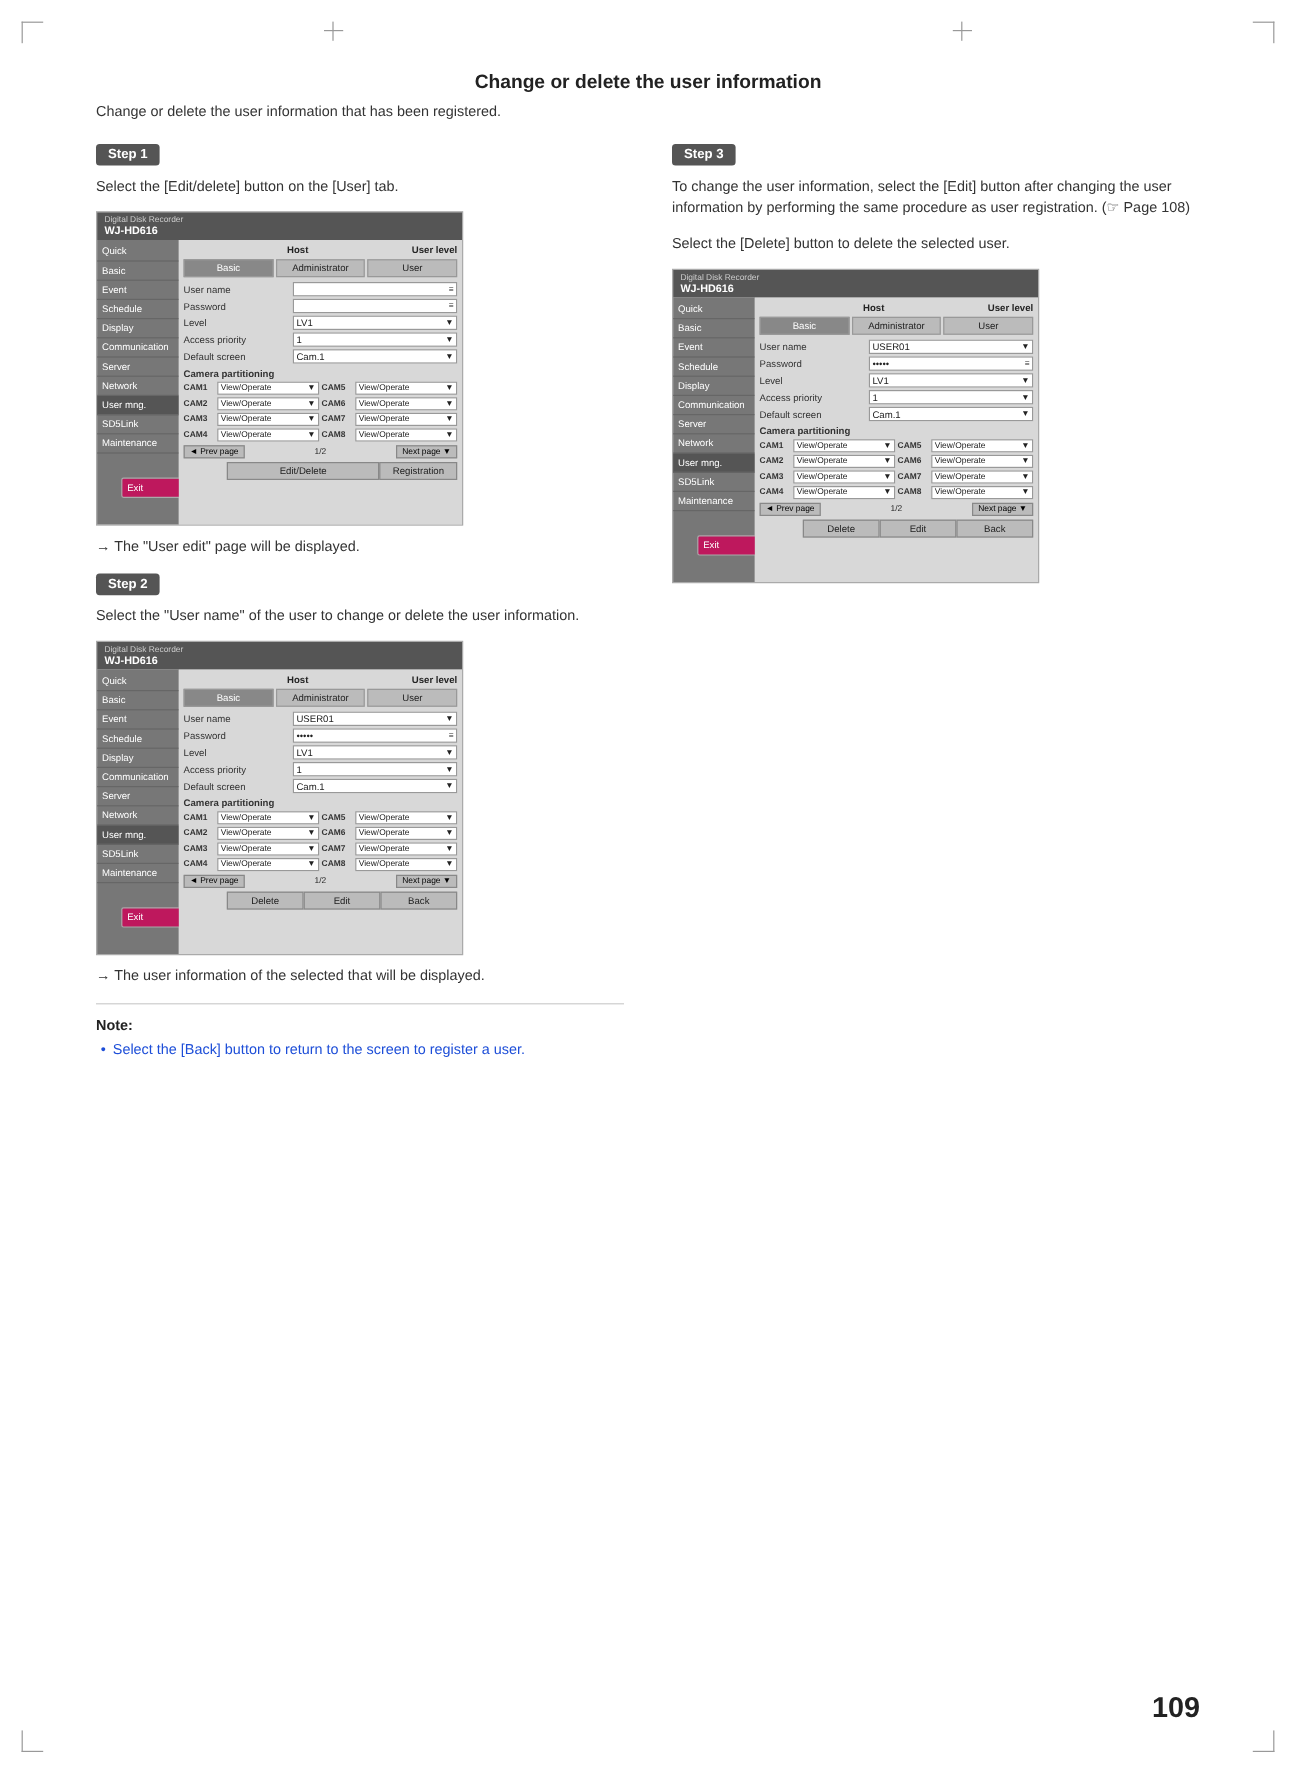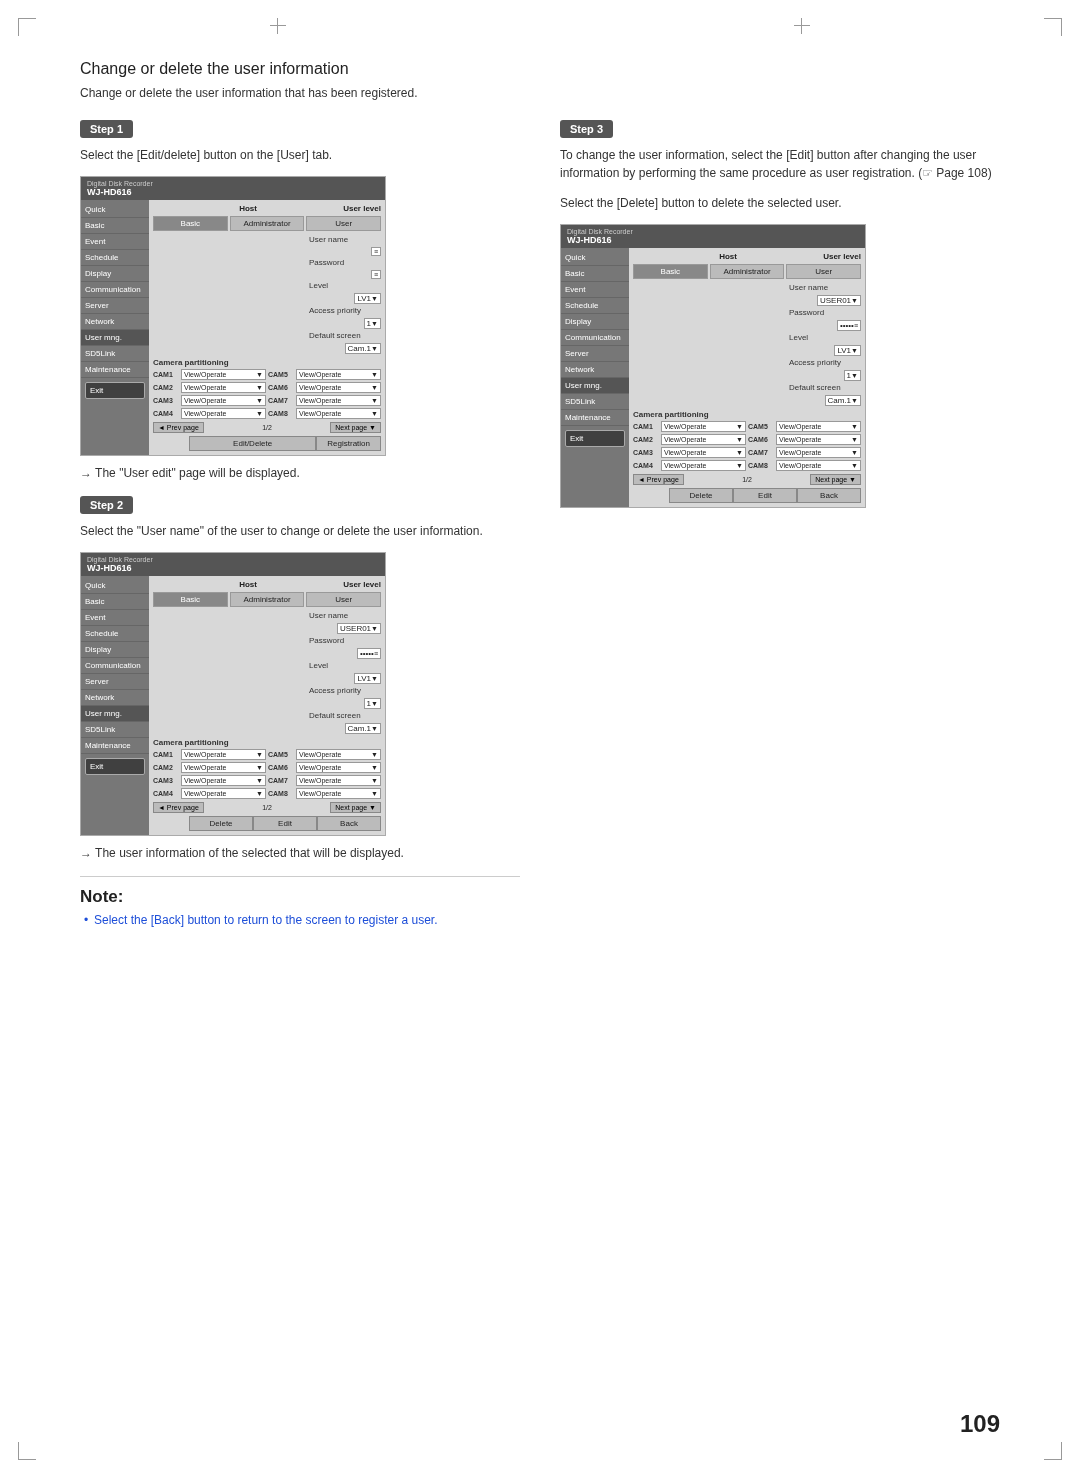--- a/index.html
+++ b/index.html
@@ -36,22 +36,23 @@
       position: absolute;
       background: #999;
     }
     .cross::before { width: 1px; height: 16px; left: 7px; top: 0; }
     .cross::after { width: 16px; height: 1px; top: 7px; left: 0; }
     .cross-top-left { top: 18px; left: 270px; }
     .cross-top-right { top: 18px; right: 270px; }
 
     h2.main-title {
       font-size: 16px;
-      font-weight: normal;
+      font-weight: bold;
       margin-bottom: 8px;
+      text-align: center;
     }
 
     p.intro-text {
       font-size: 12px;
       color: #333;
       margin-bottom: 20px;
     }
 
     .two-col {
       display: flex;
@@ -128,25 +129,25 @@
       padding: 3px 4px;
       border-bottom: 1px solid #666;
       cursor: pointer;
     }
 
     .sidebar-menu .menu-item.active {
       background: #555;
     }
 
     .sidebar-menu .menu-item.exit-btn {
-      background: #404040;
+      background: #be185d;
       margin-top: 4px;
       border: 1px solid #aaa;
       border-radius: 2px;
-      margin: 4px;
+      margin: 20px;
       width: calc(100% - 8px);
     }
 
     .main-panel {
       flex: 1;
       background: #d8d8d8;
       padding: 4px;
     }
 
     .host-level-row {
@@ -182,24 +183,23 @@
       cursor: pointer;
     }
 
     .tab-btn.selected {
       background: #888;
       color: #fff;
     }
 
     .form-row {
       display: flex;
-      align-items: flex-end;
+      align-items: center;
       margin-bottom: 2px;
-      gap: 3px;
-      flex-direction: column;
+      gap: 19px;
     }
 
     .form-label {
       font-size: 8px;
       width: 72px;
       min-width: 72px;
       color: #333;
     }
 
     .form-input {
@@ -309,21 +309,21 @@
     }
 
     .note-section {
       border-top: 1px solid #ccc;
       padding-top: 10px;
       margin-top: 10px;
     }
 
     .note-title {
       font-weight: bold;
-      font-size: 17px;
+      font-size: 12px;
       margin-bottom: 4px;
     }
 
     .note-text {
       font-size: 12px;
       color: #1d4ed8;
       line-height: 1.5;
       padding-left: 14px;
       position: relative;
     }

